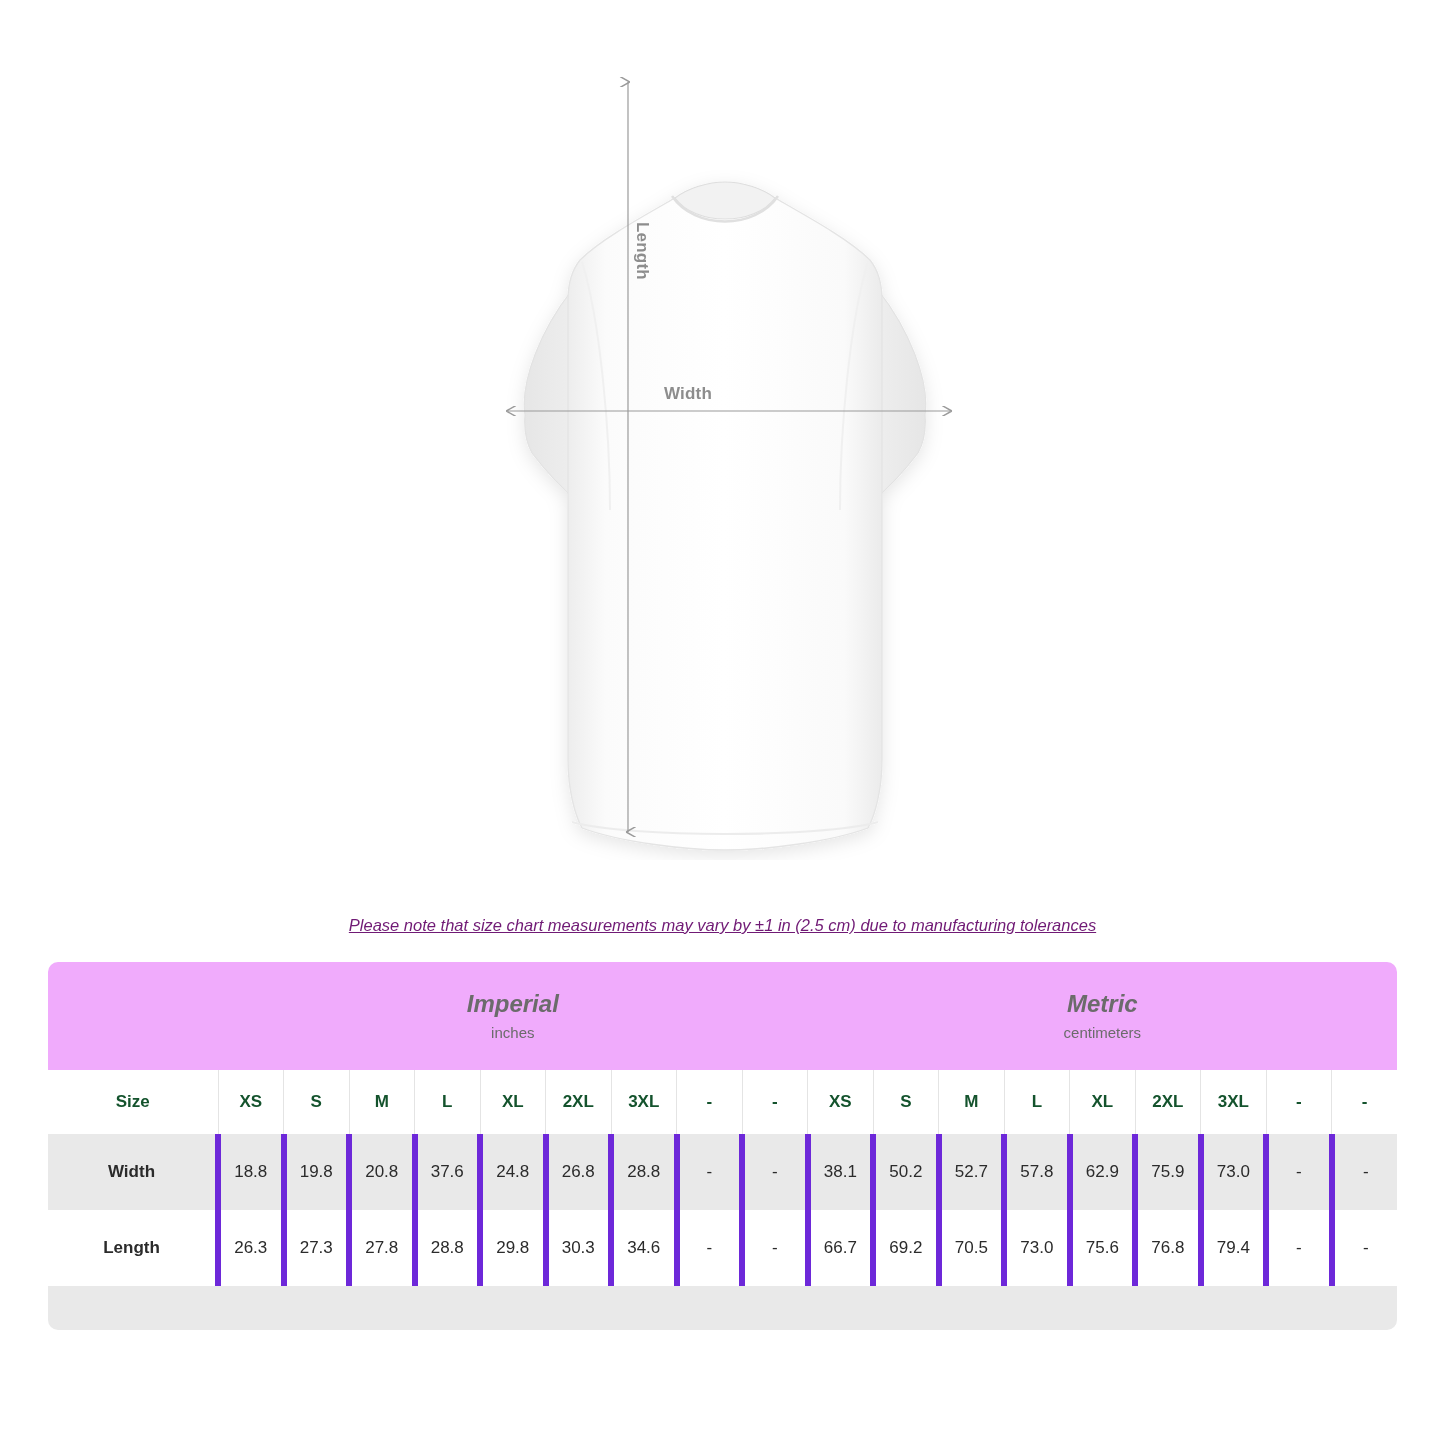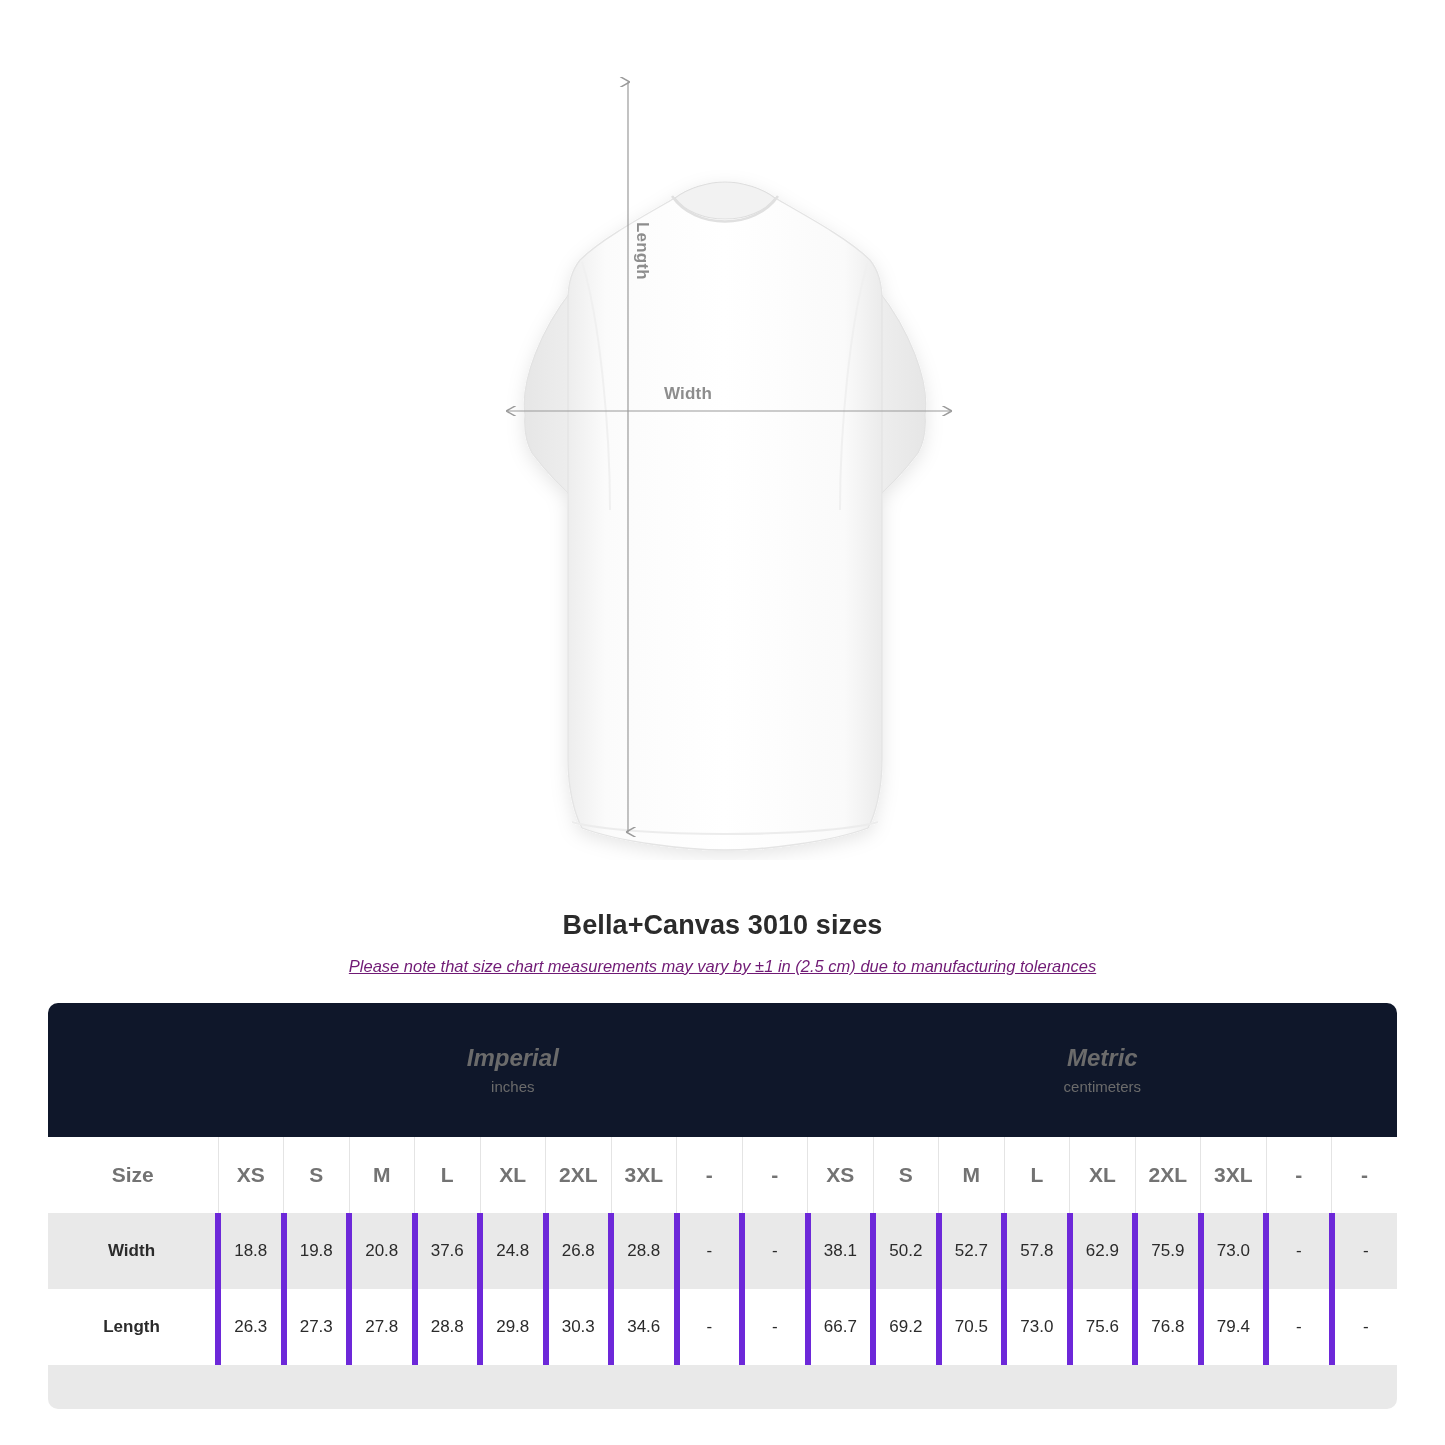--- a/index.html
+++ b/index.html
@@ -88,42 +88,42 @@
     table-layout: fixed;
   }
   table.size-table td, table.size-table th {
     padding: 0;
     margin: 0;
     text-align: center;
     vertical-align: middle;
   }
 
   .unit-row td {
-    background: #0f172a;
-    height: 134px;
+    background: #f0abfc;
+    height: 108px;
   }
   .unit-name {
     font-size: 24px;
     font-style: italic;
     font-weight: bold;
     color: #6b6b6b;
     line-height: 1.1;
   }
   .unit-sub {
     font-size: 15px;
     color: #6b6b6b;
     margin-top: 7px;
   }
 
   .hdr-row td {
     background: #ffffff;
-    height: 76px;
-    font-size: 21px;
-    font-weight: bold;
-    color: #737373;
+    height: 64px;
+    font-size: 17px;
+    font-weight: bold;
+    color: #14532d;
     border-left: 1px solid #e4e4e4;
   }
   .hdr-row td.rowlabel { border-left: none; }
 
   .data-row td {
     height: 76px;
     font-size: 17px;
     color: #2b2b2b;
     border-left: 6px solid #6d28d9;
   }
@@ -211,21 +211,20 @@
     <line x1="628" y1="82" x2="628" y2="832" stroke="#9a9a9a" stroke-width="1.2" marker-start="url(#arrUp)" marker-end="url(#arrDown)"></line>
 
     <line x1="508" y1="411" x2="950" y2="411" stroke="#9a9a9a" stroke-width="1.2" marker-start="url(#arrLeft)" marker-end="url(#arrRight)"></line>
   </svg>
 
   <div class="measure-label label-length">Length</div>
   <div class="measure-label label-width">Width</div>
 </div>
 
 <div class="title-block">
-  <h1 class="chart-title">Bella+Canvas 3010 sizes</h1>
   <div class="chart-note">Please note that size chart measurements may vary by ±1 in (2.5 cm) due to manufacturing tolerances</div>
 </div>
 
 <div class="table-wrap">
   <table class="size-table">
     <colgroup>
       <col class="c-label">
       <col class="c-cell">
         <col class="c-cell">
         <col class="c-cell">

